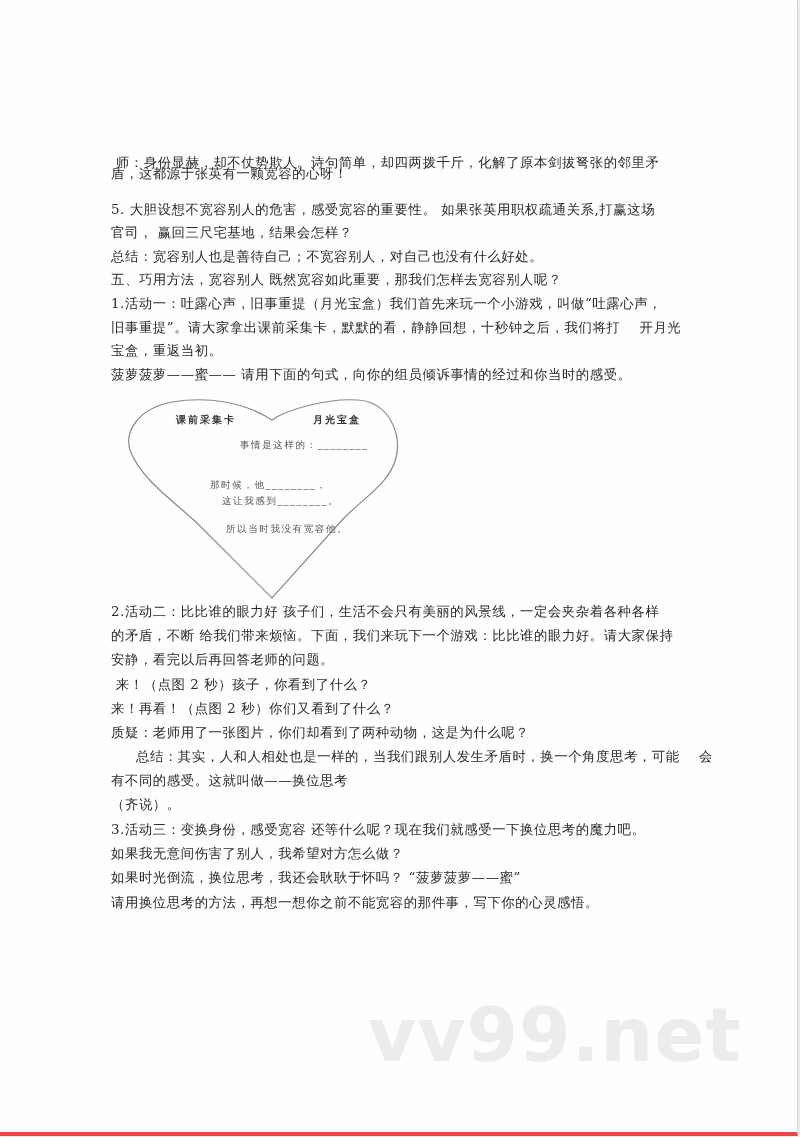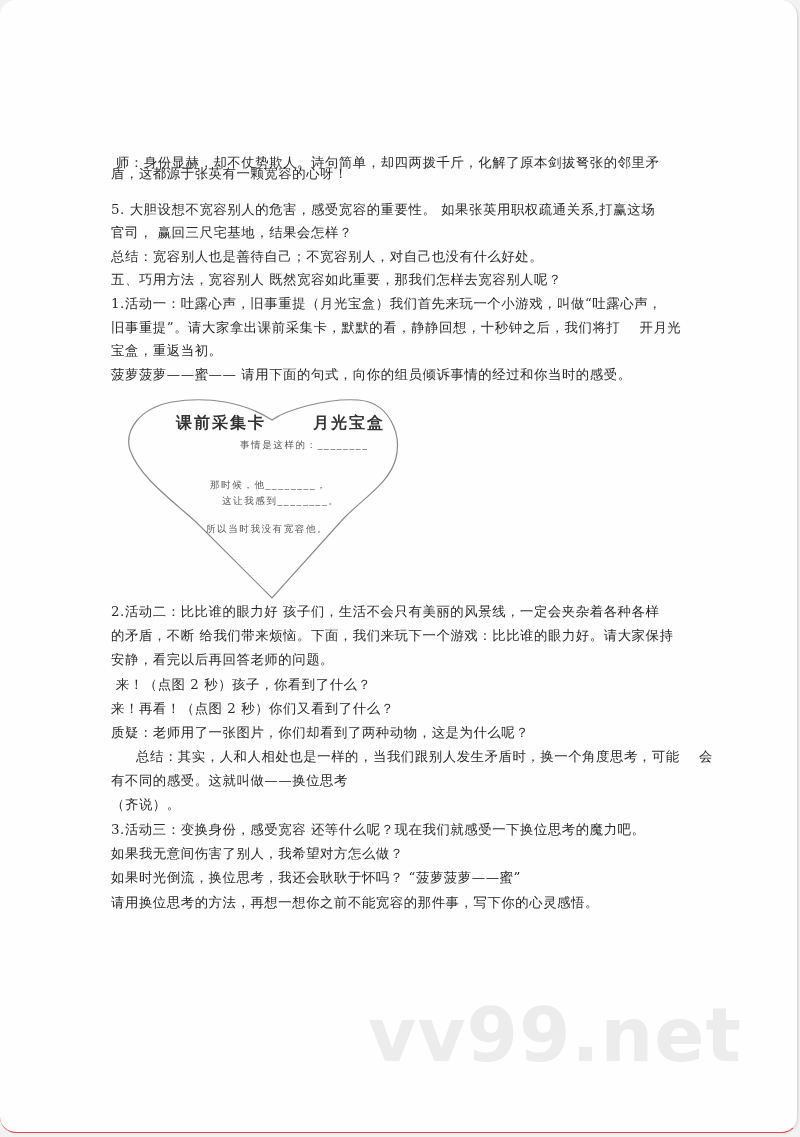--- a/index.html
+++ b/index.html
@@ -6,35 +6,34 @@
   body {
     width: 800px; height: 1137px; position: relative; overflow: hidden;
     background: #f2f2f2;
     font-family: "DejaVu Serif", "Liberation Serif", serif;
     color: #2a2a2a;
   }
   .page {
     position: absolute; left: 0; top: 0; width: 797px; height: 1132px;
     background: #fefefe;
     border-right: 1px solid #d8d8d8;
-    border-bottom: 1px solid #ef4444;
+    border-bottom: 4px solid #ef4444;
     box-shadow: 1px 1px 2px rgba(0,0,0,0.06);
-    border-radius: 16px;
   }
   .line {
     position: absolute; left: 111px; height: 22px; line-height: 22px;
     font-size: 13.4px; white-space: pre; letter-spacing: 0.55px;
   }
   .heart-wrap { position: absolute; left: 126px; top: 396px; width: 276px; height: 206px; }
   .heart-wrap svg { position: absolute; left: 0; top: 0; }
   .heart-text {
     position: absolute; font-size: 9.5px; color: #555; white-space: pre;
     font-family: "DejaVu Sans", "Liberation Sans", sans-serif; letter-spacing: 1.6px;
   }
-  .heart-title { font-weight: bold; color: #333; font-size: 16px; letter-spacing: 2px; }
+  .heart-title { font-weight: bold; color: #333; font-size: 10px; letter-spacing: 2px; }
   .watermark {
     position: absolute; left: 368px; top: 995px;
     font-family: "DejaVu Sans", "Liberation Sans", sans-serif;
     font-weight: bold; font-size: 74px; color: #ececec; letter-spacing: 1px;
     line-height: 80px;
   }
 </style>
 </head>
 <body>
 
@@ -63,21 +62,21 @@
                L70,126
                C46,104 14,82 4,54
                C-2,34 14,12 46,6
                C82,0 118,6 146,24 Z" fill="none" stroke="#8a8a8a" stroke-width="1.2"></path>
     </svg>
     <span class="heart-text heart-title" style="left:50px; top:17px;">课前采集卡</span>
     <span class="heart-text heart-title" style="left:187px; top:17px;">月光宝盒</span>
     <span class="heart-text" style="left:84px; top:43px;margin-left:30px;">事情是这样的：________</span>
     <span class="heart-text" style="left:84px; top:71px;margin-top:12px;">那时候，他________，</span>
     <span class="heart-text" style="left:96px; top:99px;">这让我感到________。</span>
-    <span class="heart-text" style="left:80px; top:127px;text-align:center;">所以当时我没有宽容他。</span>
+    <span class="heart-text" style="left:100px; top:127px;text-align:center;">所以当时我没有宽容他。</span>
   </div>
 
   <div id="block2">
       <div class="line" style="top: 601px;">2.活动二：比比谁的眼力好 孩子们，生活不会只有美丽的风景线，一定会夹杂着各种各样</div>
       <div class="line" style="top: 625px;">的矛盾，不断 给我们带来烦恼。下面，我们来玩下一个游戏：比比谁的眼力好。请大家保持</div>
       <div class="line" style="top: 649px;">安静，看完以后再回答老师的问题。</div>
       <div class="line" style="top: 674px;"> 来！（点图 2 秒）孩子，你看到了什么？</div>
       <div class="line" style="top: 698px;">来！再看！（点图 2 秒）你们又看到了什么？</div>
       <div class="line" style="top: 722px;">质疑：老师用了一张图片，你们却看到了两种动物，这是为什么呢？</div>
       <div class="line" style="top: 746px; margin-left: 25px;">总结：其实，人和人相处也是一样的，当我们跟别人发生矛盾时，换一个角度思考，可能    会</div>

